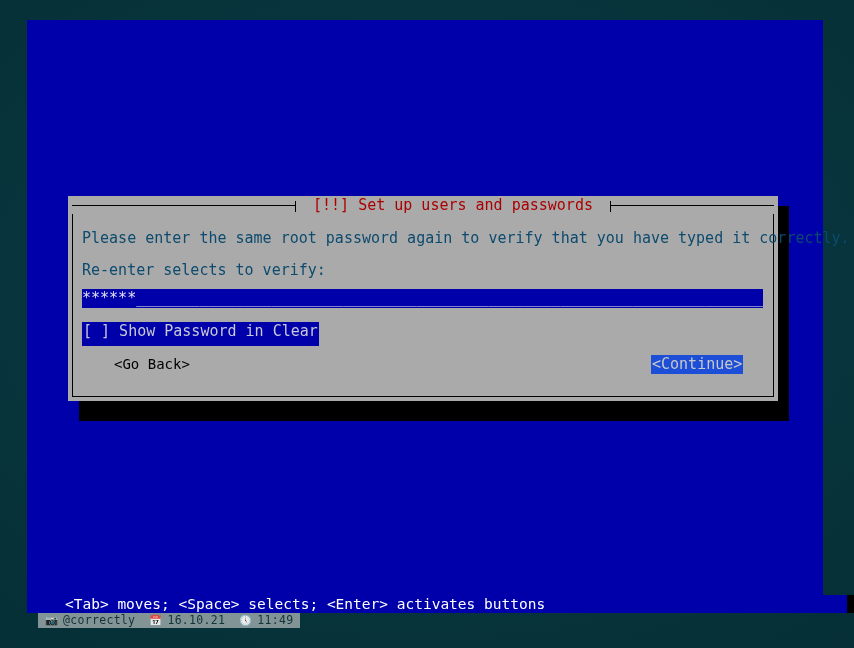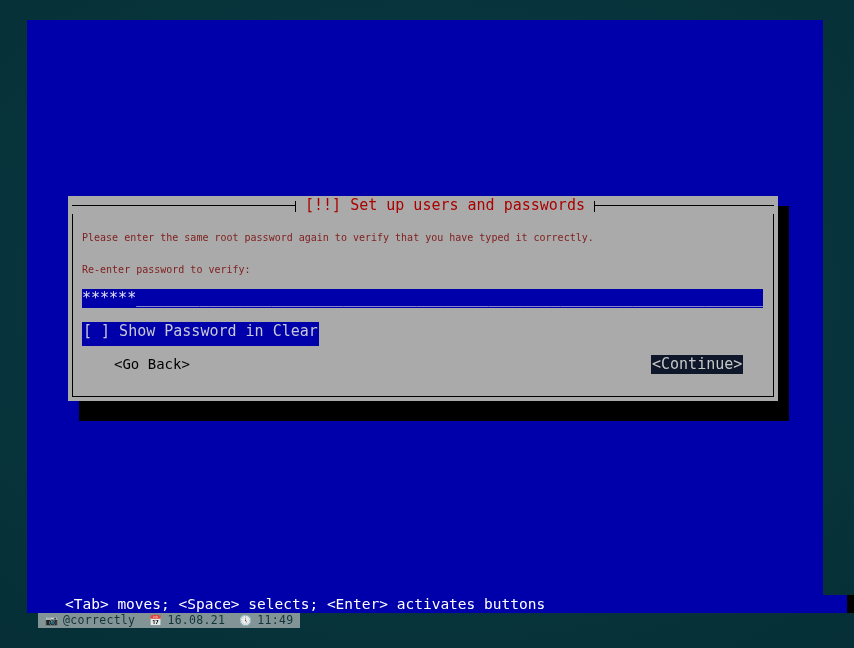--- a/index.html
+++ b/index.html
@@ -89,20 +89,21 @@
   #titlebar {
     position: absolute;
     left: 4px;
     top: 0px;
     width: 702px;
     height: 18px;
     display: flex;
     align-items: center;
     background: #aaaaaa;
     z-index: 3;
+    gap: 8px;
   }
   .title-rule {
     height: 0;
     border-top: 1px solid #000000;
     position: relative;
   }
   .title-rule::after {
     content: "";
     position: absolute;
     top: -5px;
@@ -119,24 +120,24 @@
     font-size: 15px;
     line-height: 18px;
     padding: 0 9px;
     white-space: pre;
     background: #aaaaaa;
   }
 
   
   .body-text {
     position: absolute;
-    font-size: 10px;
+    font-size: 15px;
     line-height: 18px;
     white-space: pre;
-    color: #7f1d1d;
+    color: #0c4a6e;
   }
   #prompt-text      { left: 14px; top: 33px; }
   #reenter-label    { left: 14px; top: 65px; }
 
   
   #password-field {
     position: absolute;
     left: 14px;
     top: 93px;
     width: 681px;
@@ -178,21 +179,21 @@
     background: transparent;
   }
   #continue-button {
     position: absolute;
     left: 583px;
     top: 159px;
     font-size: 15px;
     line-height: 19px;
     white-space: pre;
     color: #c8c8c8;
-    background: #0f172a;
+    background: #1d4ed8;
     padding: 0 1px;
   }
 
   
   #watermark {
     position: absolute;
     left: 38px;
     top: 613px;
     height: 15px;
     background: #8d9d9d;
@@ -227,40 +228,40 @@
     <div id="dialog-inner"></div>
 
     <div id="titlebar">
       <div class="title-rule left"></div>
       <div id="dialog-title">[!!] Set up users and passwords</div>
       <div class="title-rule right"></div>
     </div>
 
     <div class="body-text" id="prompt-text">Please enter the same root password again to verify that you have typed it correctly.</div>
 
-    <div class="body-text" id="reenter-label">Re-enter password to verify:</div>
+    <div class="body-text" id="reenter-label">Re-enter selects to verify:</div>
 
     <div id="password-field"><span id="password-value">******</span><span id="password-filler">_______________________________________________________________________</span></div>
 
     <div id="show-password-row">[ ] Show Password in Clear</div>
 
     <div id="go-back-button">&lt;Go Back&gt;</div>
 
     <div id="continue-button">&lt;Continue&gt;</div>
   </div>
 
   <div id="statusline">
     <span class="txt">&lt;Tab&gt; moves; &lt;Space&gt; selects; &lt;Enter&gt; activates buttons</span>
     <span id="status-cursor"></span>
   </div>
 
   <div id="watermark">
     <span class="wm-ico">📷</span>
     <span class="wm-txt">@correctly</span>
     <span class="wm-sep"></span>
     <span class="wm-ico">📅</span>
-    <span class="wm-txt">16.08.21</span>
+    <span class="wm-txt">16.10.21</span>
     <span class="wm-sep"></span>
     <span class="wm-ico">🕔</span>
     <span class="wm-txt">11:49</span>
   </div>
 
 </div>
 
 </body></html>

